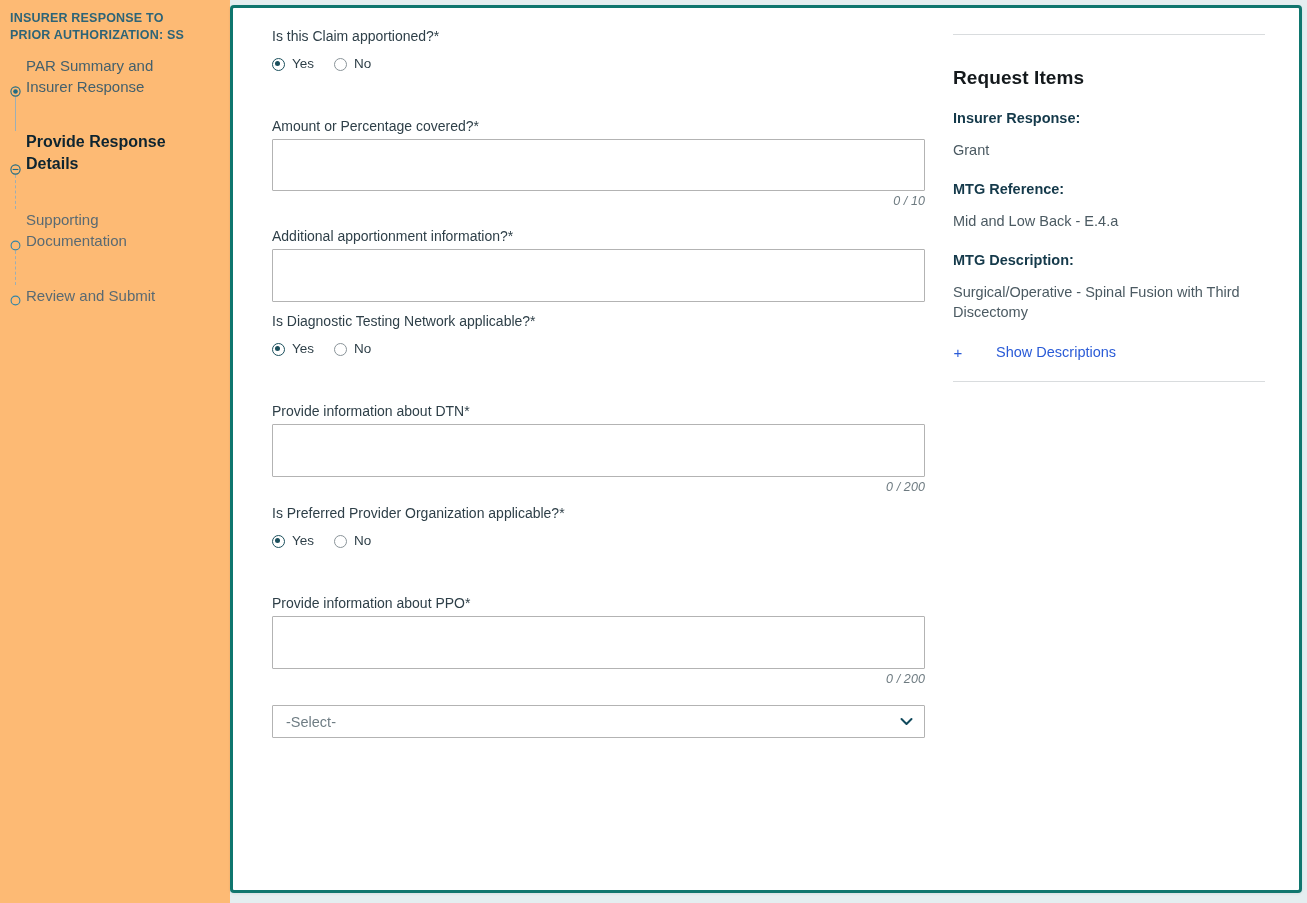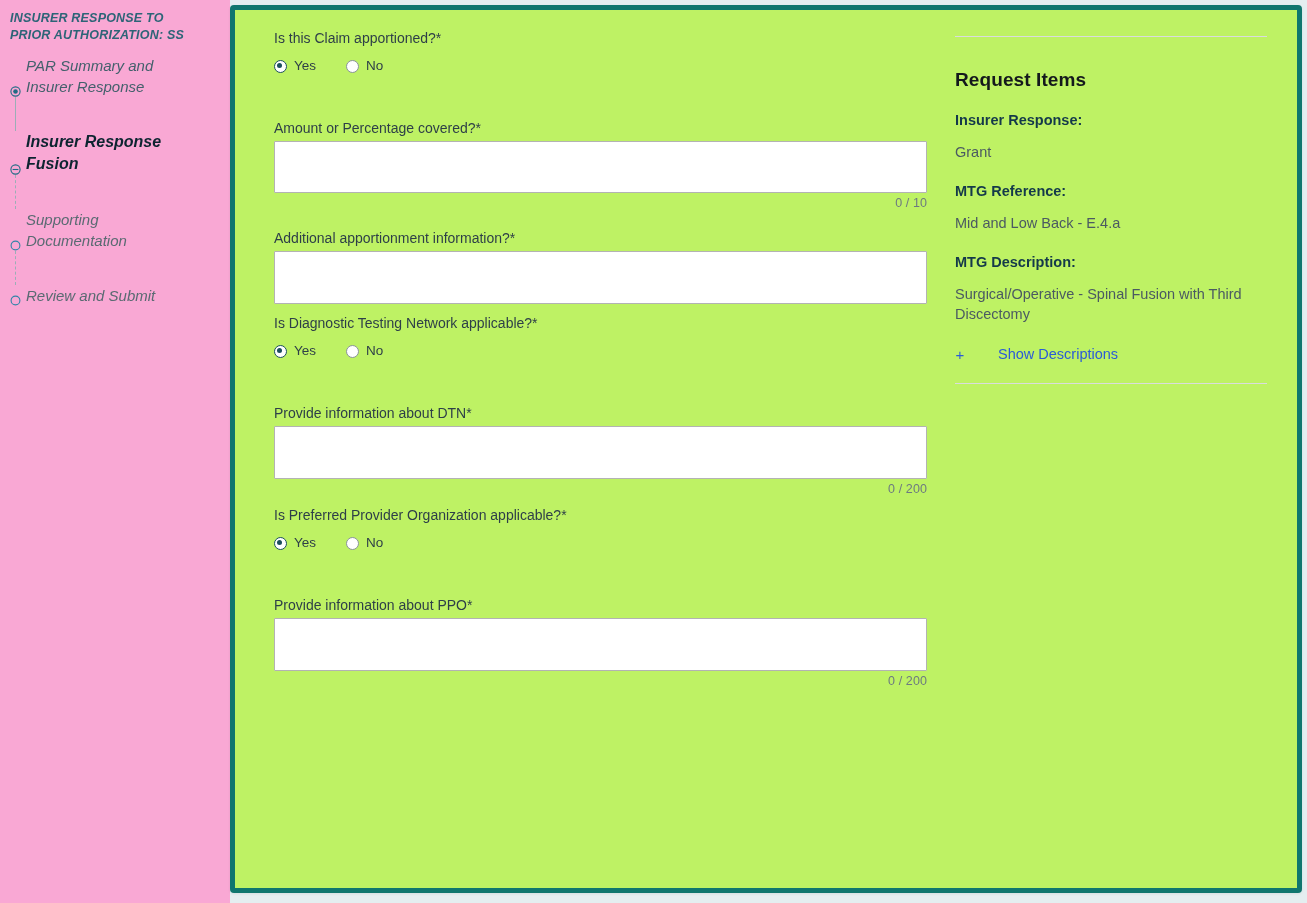--- a/index.html
+++ b/index.html
@@ -12,23 +12,22 @@
     overflow: hidden;
     position: relative;
   }
 
   
   #stepper {
     position: absolute;
     left: 0; top: 0;
     width: 230px;
     height: 903px;
-    background: #f9a8d4;
+    background: #fdba74;
     padding: 10px 30px 0 10px;
-    font-style: italic;
   }
 
   #stepper-title {
     font-size: 12.5px;
     font-weight: bold;
     color: #2d6477;
     letter-spacing: 0.2px;
     line-height: 16.5px;
     text-transform: uppercase;
     margin-bottom: 12px;
@@ -66,22 +65,22 @@
   .connector.solid { border-left: 1.5px solid #9bafb6; }
   .connector.dashed { border-left: 1.5px dashed #9bafb6; }
 
   
   #card {
     position: absolute;
     left: 230px;
     top: 5px;
     width: 1072px;
     height: 888px;
-    background: #bef264;
-    border: 5px solid #0f766e;
+    background: #ffffff;
+    border: 3px solid #0f766e;
     border-radius: 4px;
     box-shadow: 0 1px 3px rgba(0,0,0,0.07);
   }
 
   
   #form-col {
     position: absolute;
     left: 39px;
     top: 19px;
     width: 655px;
@@ -90,21 +89,20 @@
   .field-label {
     font-size: 14px;
     color: #2e3f48;
     line-height: 18px;
     margin-bottom: 4px;
   }
 
   .radio-row {
     display: flex;
     align-items: center;
-    gap: 10px;
     margin-top: 12px;
   }
   .radio-opt {
     display: flex;
     align-items: center;
     gap: 7px;
     min-width: 62px;
   }
   .radio-mark {
     width: 13px; height: 13px;
@@ -140,20 +138,21 @@
   }
   .textarea-box.tall { height: 53px; }
 
   .counter {
     text-align: right;
     width: 653px;
     font-size: 12.5px;
     color: #6d7a80;
     margin-top: 3px;
     letter-spacing: 0.1px;
+    font-style: italic;
   }
 
   .select-box {
     width: 653px;
     height: 33px;
     border: 1px solid #b3b3b3;
     background: #fff;
     border-radius: 1px;
     display: flex;
     align-items: center;
@@ -243,21 +242,21 @@
 
   <div class="connector solid"></div>
 
   <div class="step current">
     <span class="step-icon">
       <svg width="11" height="11" viewBox="0 0 11 11">
         <circle cx="5.5" cy="5.5" r="4.6" fill="none" stroke="#1f6b84" stroke-width="1.1"></circle>
         <line x1="2.6" y1="5.5" x2="8.4" y2="5.5" stroke="#1f6b84" stroke-width="1.1"></line>
       </svg>
     </span>
-    <span class="step-label">Insurer Response Fusion</span>
+    <span class="step-label">Provide Response Details</span>
   </div>
 
   <div class="connector dashed"></div>
 
   <div class="step">
     <span class="step-icon">
       <svg width="11" height="11" viewBox="0 0 11 11">
         <circle cx="5.5" cy="5.5" r="4.4" fill="none" stroke="#2f84a8" stroke-width="1.1"></circle>
       </svg>
     </span>
@@ -338,20 +337,28 @@
     </div>
 
     <div class="gap-a"></div>
 
     <div class="field-label">Provide information about PPO*</div>
     <div class="textarea-box tall"></div>
     <div class="counter">0 / 200</div>
 
     <div class="gap-b"></div>
 
+    <div class="select-box">
+      <span class="select-value">-Select-</span>
+      <span class="chev">
+        <svg width="13" height="9" viewBox="0 0 13 9">
+          <path d="M1.5 2 L6.5 7 L11.5 2" fill="none" stroke="#10495c" stroke-width="2" stroke-linecap="round" stroke-linejoin="round"></path>
+        </svg>
+      </span>
+    </div>
   </div>
 
   <div id="right-panel">
     <div class="rp-rule"></div>
     <div id="rp-title">Request Items</div>
 
     <div class="rp-key">Insurer Response:</div>
     <div class="rp-val">Grant</div>
 
     <div class="rp-key">MTG Reference:</div>

